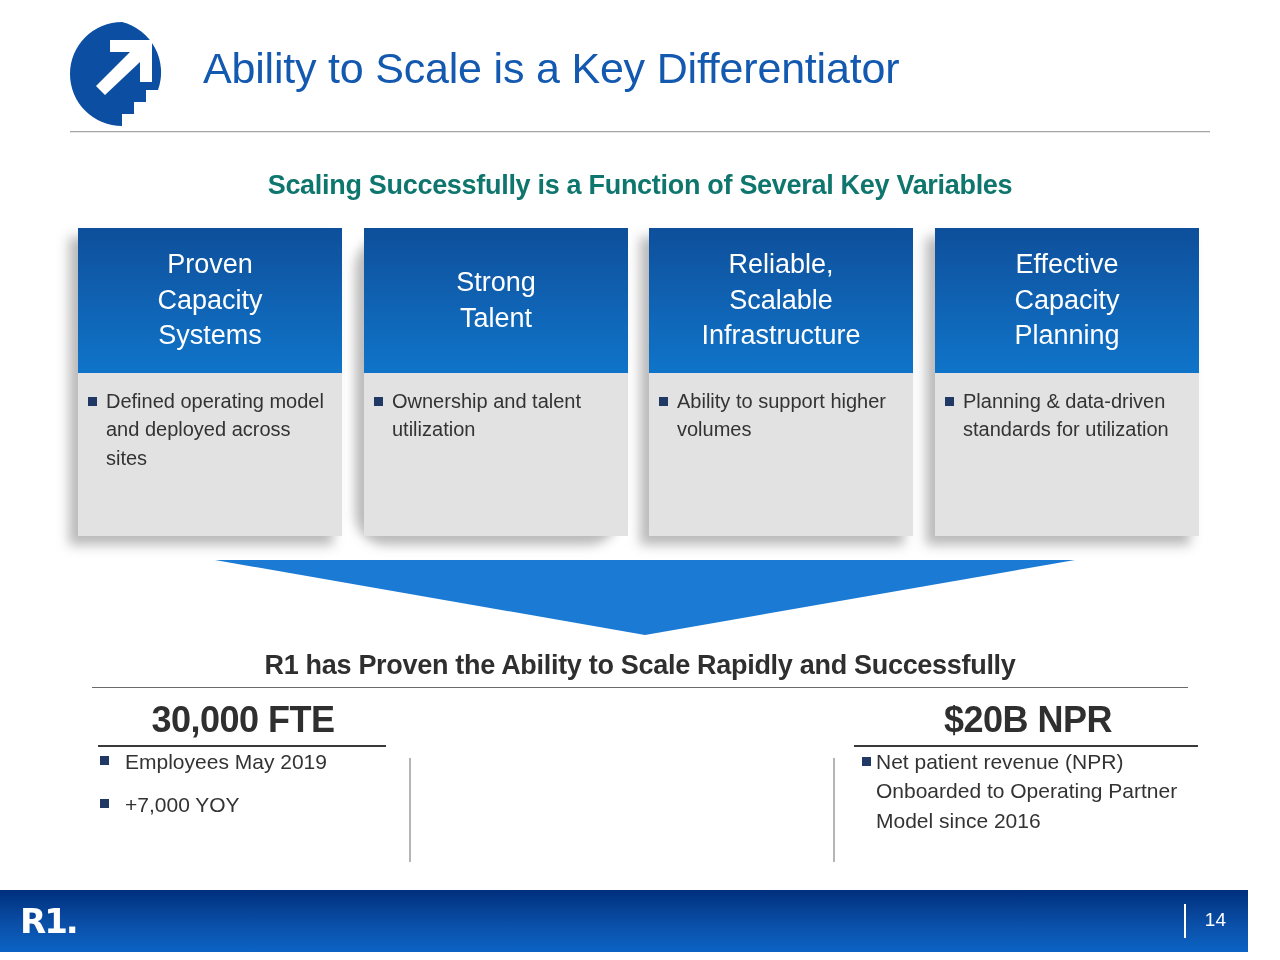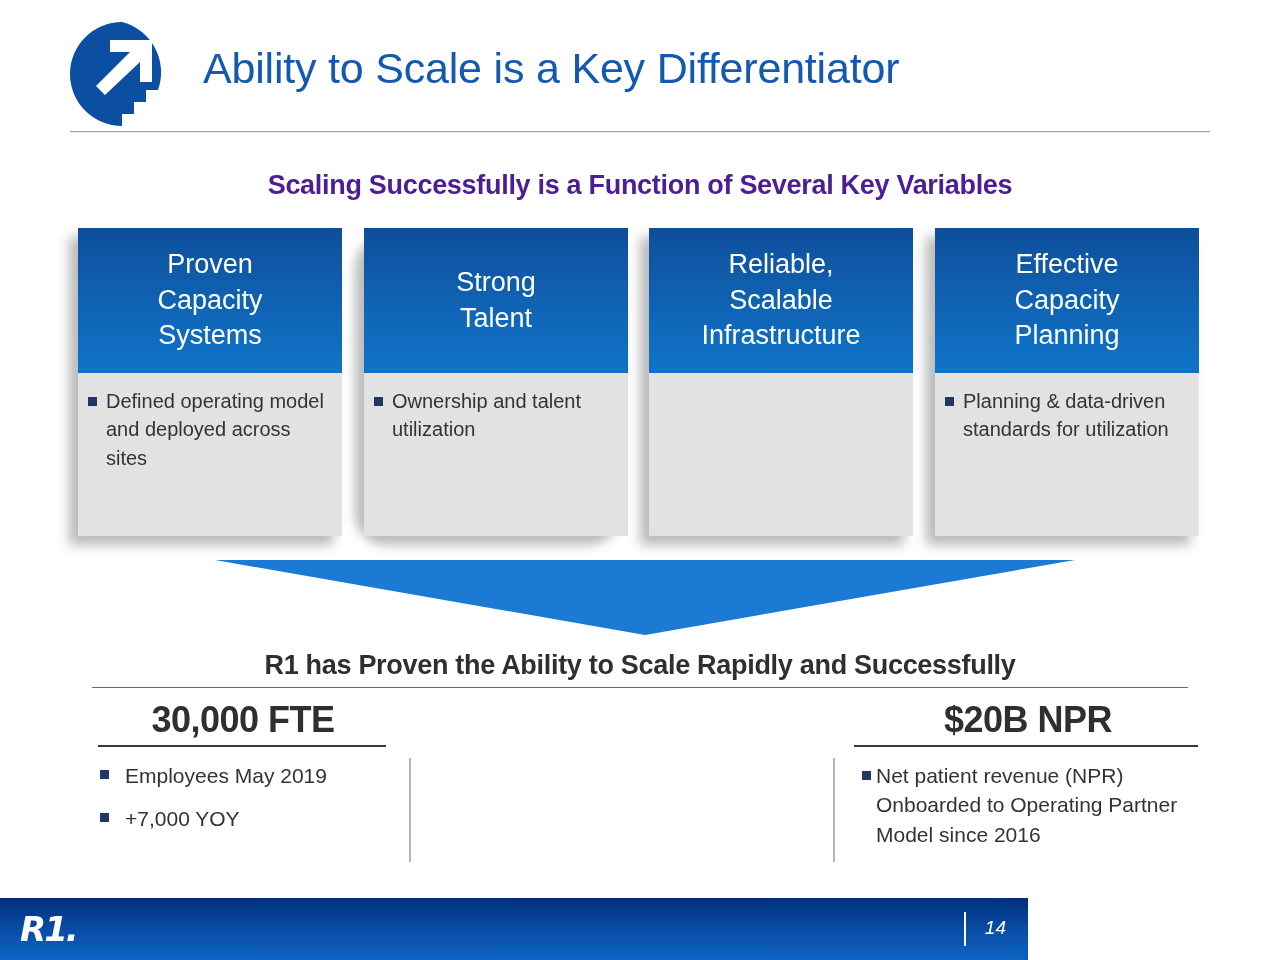--- a/index.html
+++ b/index.html
@@ -23,21 +23,21 @@
     font-family:"Liberation Sans", sans-serif;
   }
   #header-rule {
     position:absolute; left:70px; top:131px; width:1140px; height:2px;
     background:linear-gradient(to bottom,#a6a6a6 0,#a6a6a6 1px,#e8e8e8 1px,#e8e8e8 2px);
   }
 
   
   #subtitle {
     position:absolute; left:0; top:170px; width:1280px;
-    text-align:center; font-size:27px; font-weight:bold; color:#4c1d95;
+    text-align:center; font-size:27px; font-weight:bold; color:#0f766e;
     letter-spacing:-0.3px;
   }
 
   
   #cards { position:absolute; left:0; top:228px; width:1280px; height:312px; }
   .card {
     position:absolute; top:0; width:264px; height:308px;
     background:#e2e2e2;
     box-shadow:-9px 9px 11px rgba(90,90,90,0.42);
     display:flex; flex-direction:column;
@@ -85,40 +85,39 @@
   .stat-col.s1 { left:432px; width:388px; }
   .stat-col.s2 { left:848px; width:360px; }
   .stat-value {
     text-align:center; font-size:36px; font-weight:bold; color:#2f2f2f;
     letter-spacing:-0.5px; line-height:1.1;
   }
   .stat-rule { height:2px; background:#3a3a3a; margin-top:5px; }
   .stat-col.s0 .stat-rule { width:288px; margin-left:14px; }
   .stat-col.s1 .stat-rule { width:362px; margin-left:12px; }
   .stat-col.s2 .stat-rule { width:344px; margin-left:6px; }
-  .stat-bullets { margin-top:14px; }
+  .stat-bullets { }
   .stat-bullet { display:flex; align-items:flex-start; margin-bottom:14px; }
   .stat-bullet .bullet-sq { margin-top:9px; }
   .stat-text { font-size:21px; line-height:1.42; color:#333333; }
   .stat-col.s0 .stat-bullet { padding-left:16px; }
   .stat-col.s0 .bullet-sq { margin-right:16px; }
   .stat-col.s1 .stat-bullet { padding-left:18px; }
   .stat-col.s1 .bullet-sq { margin-right:16px; }
   .stat-col.s2 .stat-bullet { padding-left:14px; }
   .stat-col.s2 .bullet-sq { margin-right:5px; margin-top:10px; }
 
   .vdiv { position:absolute; width:2px; background:#b5b5b5; top:58px; height:104px; }
   .vdiv.v0 { left:409px; }
   .vdiv.v1 { left:833px; }
 
   
   #footer {
-    position:absolute; left:0; bottom:0; width:1028px; height:62px;
+    position:absolute; left:0; bottom:8px; width:1248px; height:62px;
     background:linear-gradient(to bottom,#002f7c 0%, #0a4fa8 55%, #0b63c4 100%);
-    font-style:italic;
   }
   #footer-logo {
     position:absolute; left:20px; top:14px; height:34px;
     display:flex; align-items:flex-end; color:#ffffff;
   }
   #footer-logo-text {
     font-size:34px; font-weight:bold; letter-spacing:-2px;
     font-family:"DejaVu Sans", sans-serif; line-height:1;
   }
   #footer-divider {
@@ -183,20 +182,26 @@
   </div>
 
   <div class="card c2">
     <div class="card-head">
       <div class="card-head-text">
         <div>Reliable,</div>
         <div>Scalable</div>
         <div>Infrastructure</div>
       </div>
     </div>
+    <div class="card-body">
+      <div class="bullet-row">
+        <span class="bullet-sq"></span>
+        <span class="bullet-text">Ability to support higher volumes</span>
+      </div>
+    </div>
   </div>
 
   <div class="card c3">
     <div class="card-head">
       <div class="card-head-text">
         <div>Effective</div>
         <div>Capacity</div>
         <div>Planning</div>
       </div>
     </div>

